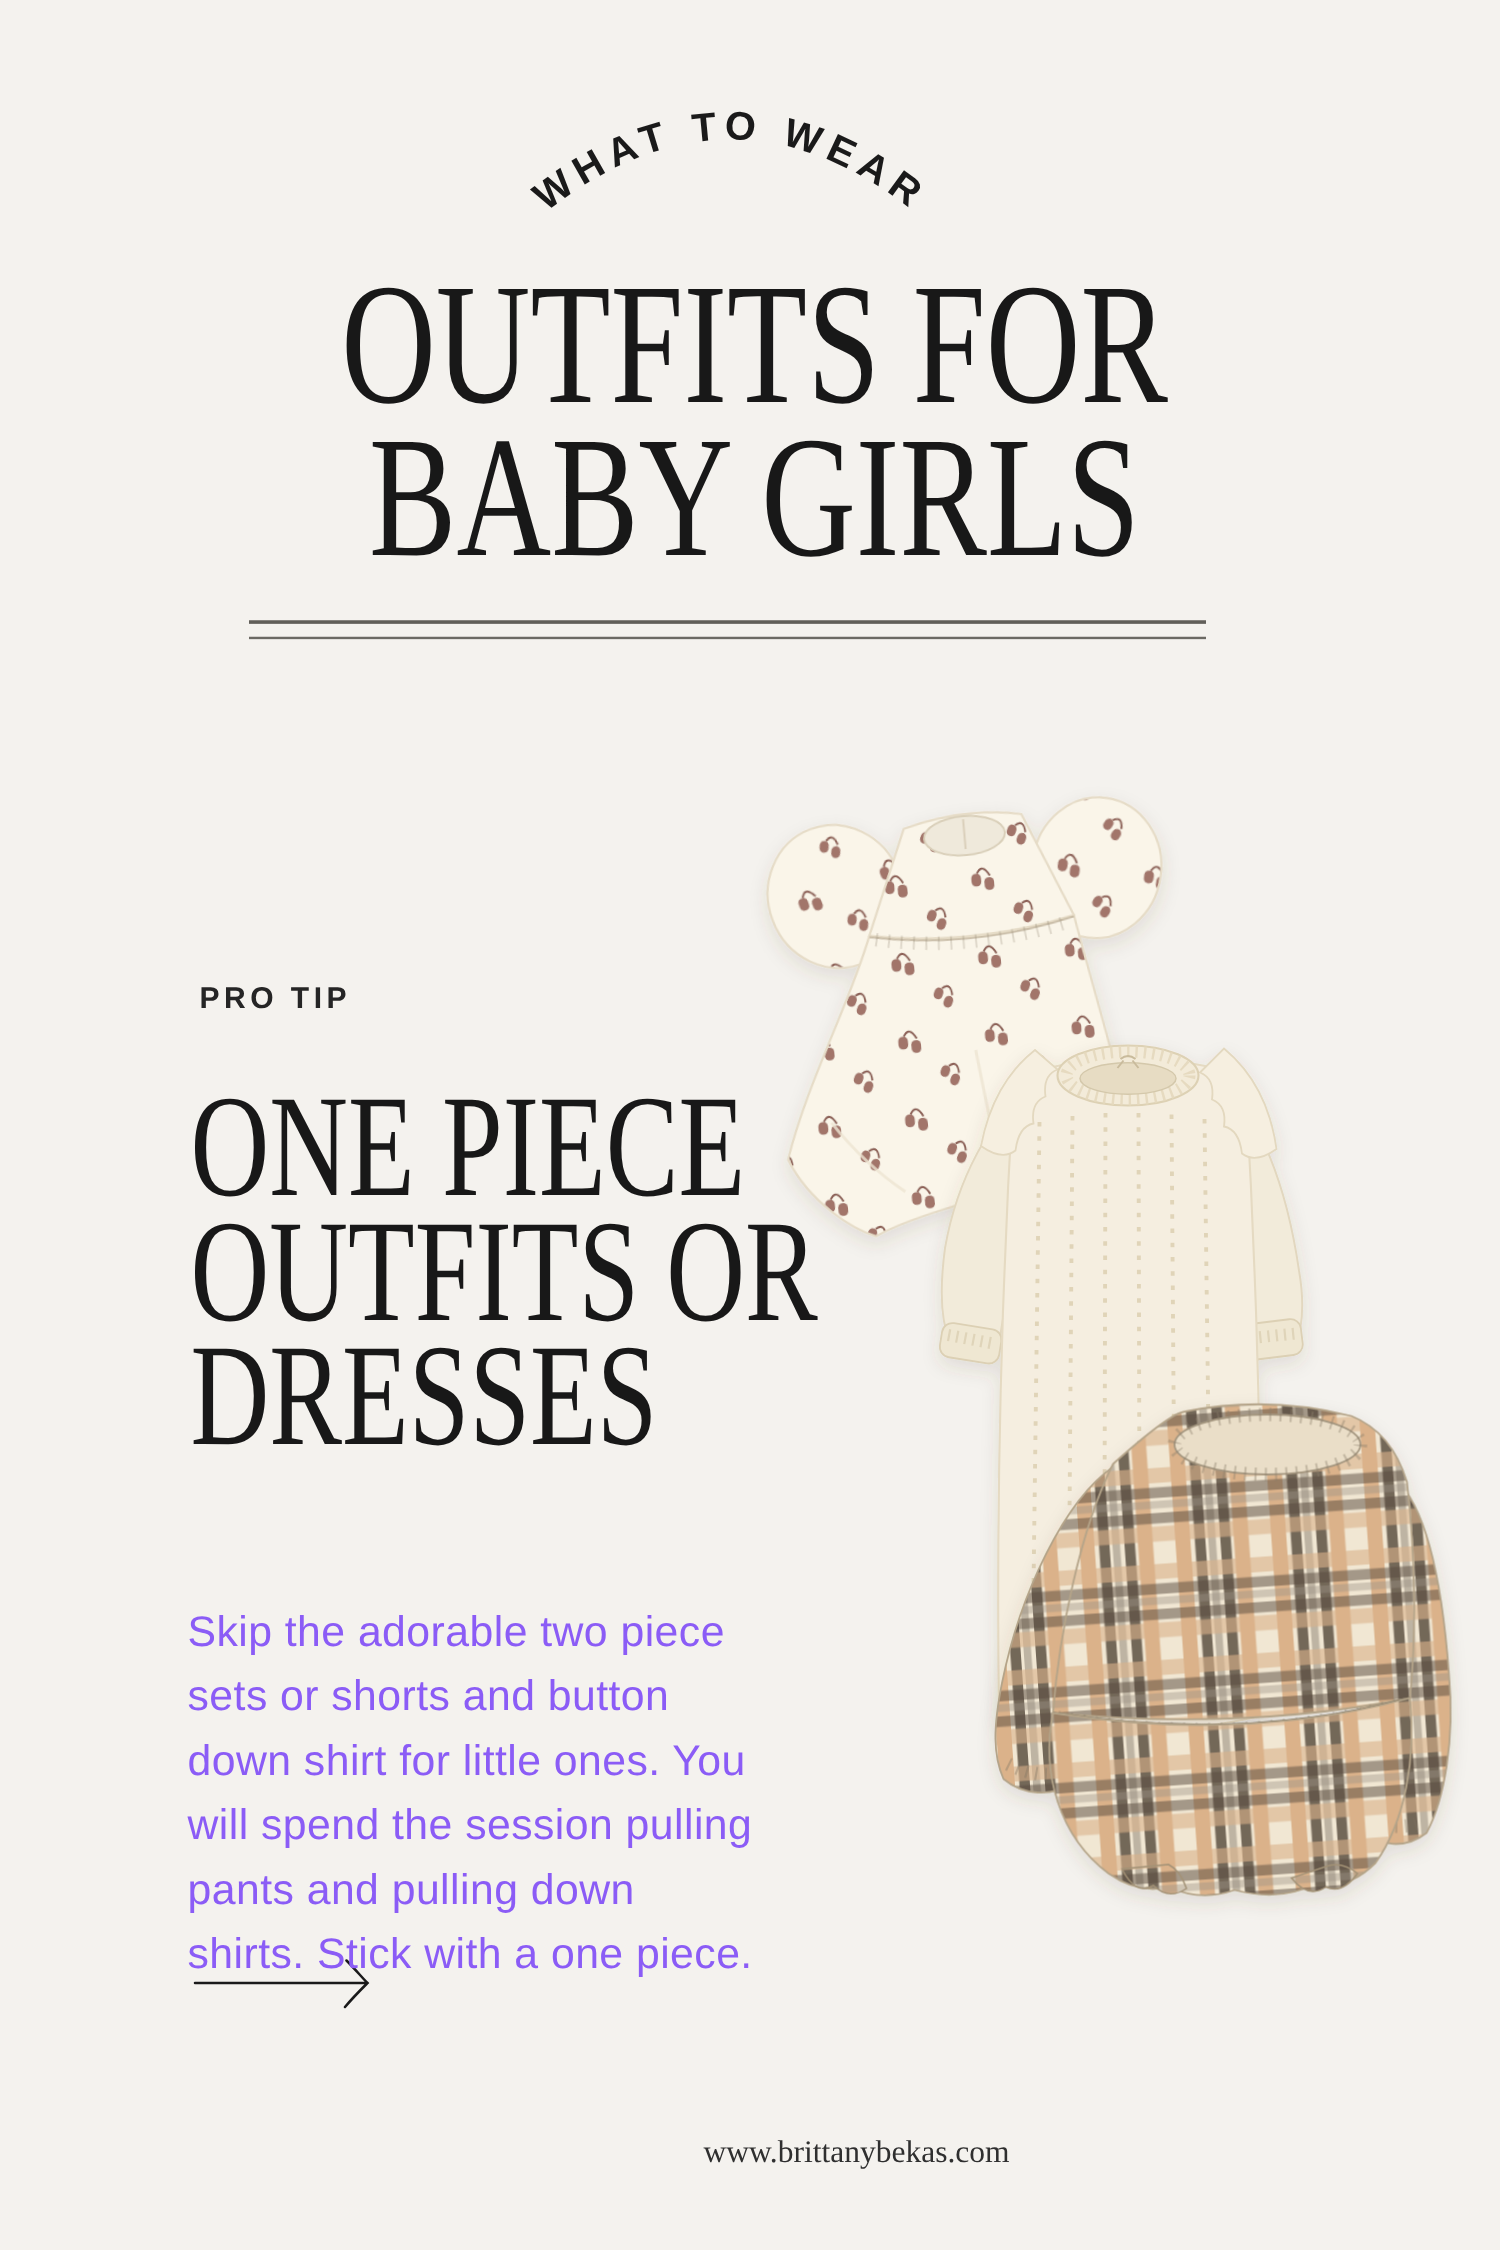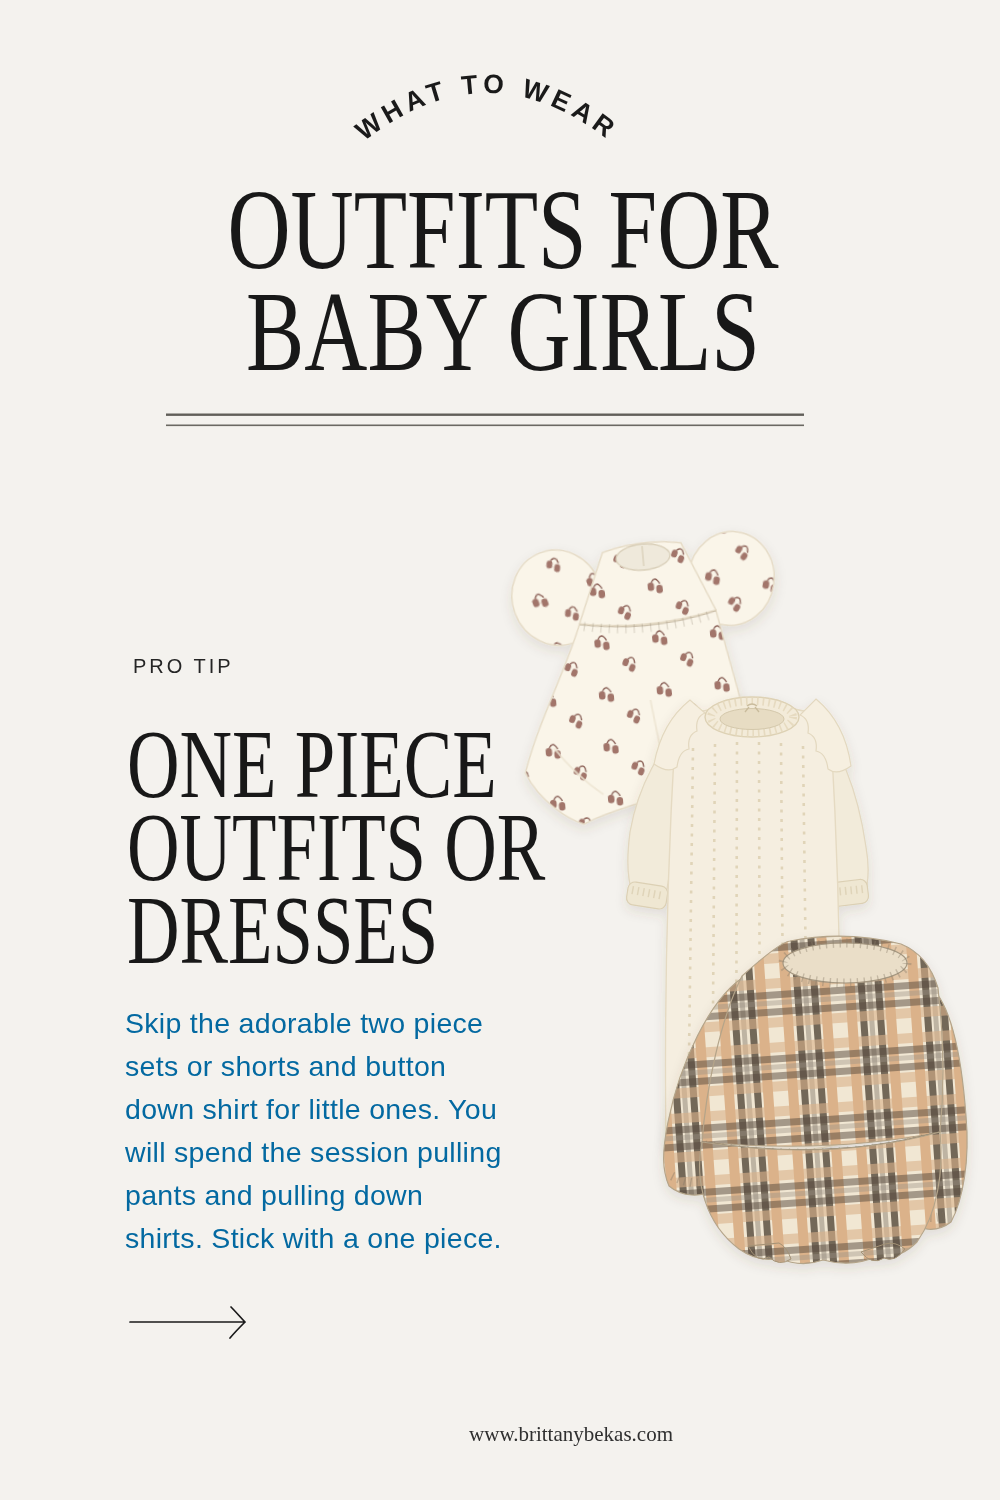--- a/index.html
+++ b/index.html
@@ -7,26 +7,26 @@
     position:relative;
     width:1000px;height:1500px;
     background:#f4f2ee;
     overflow:hidden;
     font-family:"Liberation Sans", sans-serif;
   }
   .abs{position:absolute;}
   .pro-tip{
     left:133px;top:655px;
     font-size:20px;letter-spacing:3px;
-    color:#252525;font-weight:400;
+    color:#252525;font-weight:700;
   }
   .body-copy{
-    left:125px;top:1002px;width:520px;
+    left:125px;top:1067px;width:520px;
     font-size:28.5px;line-height:43px;letter-spacing:.3px;
-    color:#0369a1;white-space:pre-line;
+    color:#8b5cf6;white-space:pre-line;
   }
   .footer{
     left:273px;top:1422px;width:400px;
     text-align:right;
     font-family:"Liberation Serif", serif;
     font-size:21px;color:#2f2f2f;
   }
   svg{display:block;}
   .overlay{left:0;top:0;}
   .serif-display{font-family:"Liberation Serif", serif;fill:#181818;}

